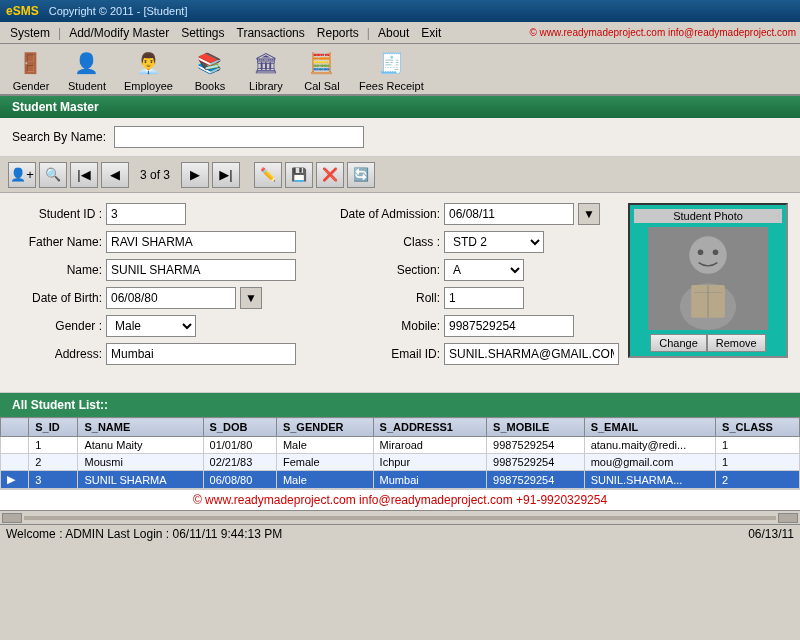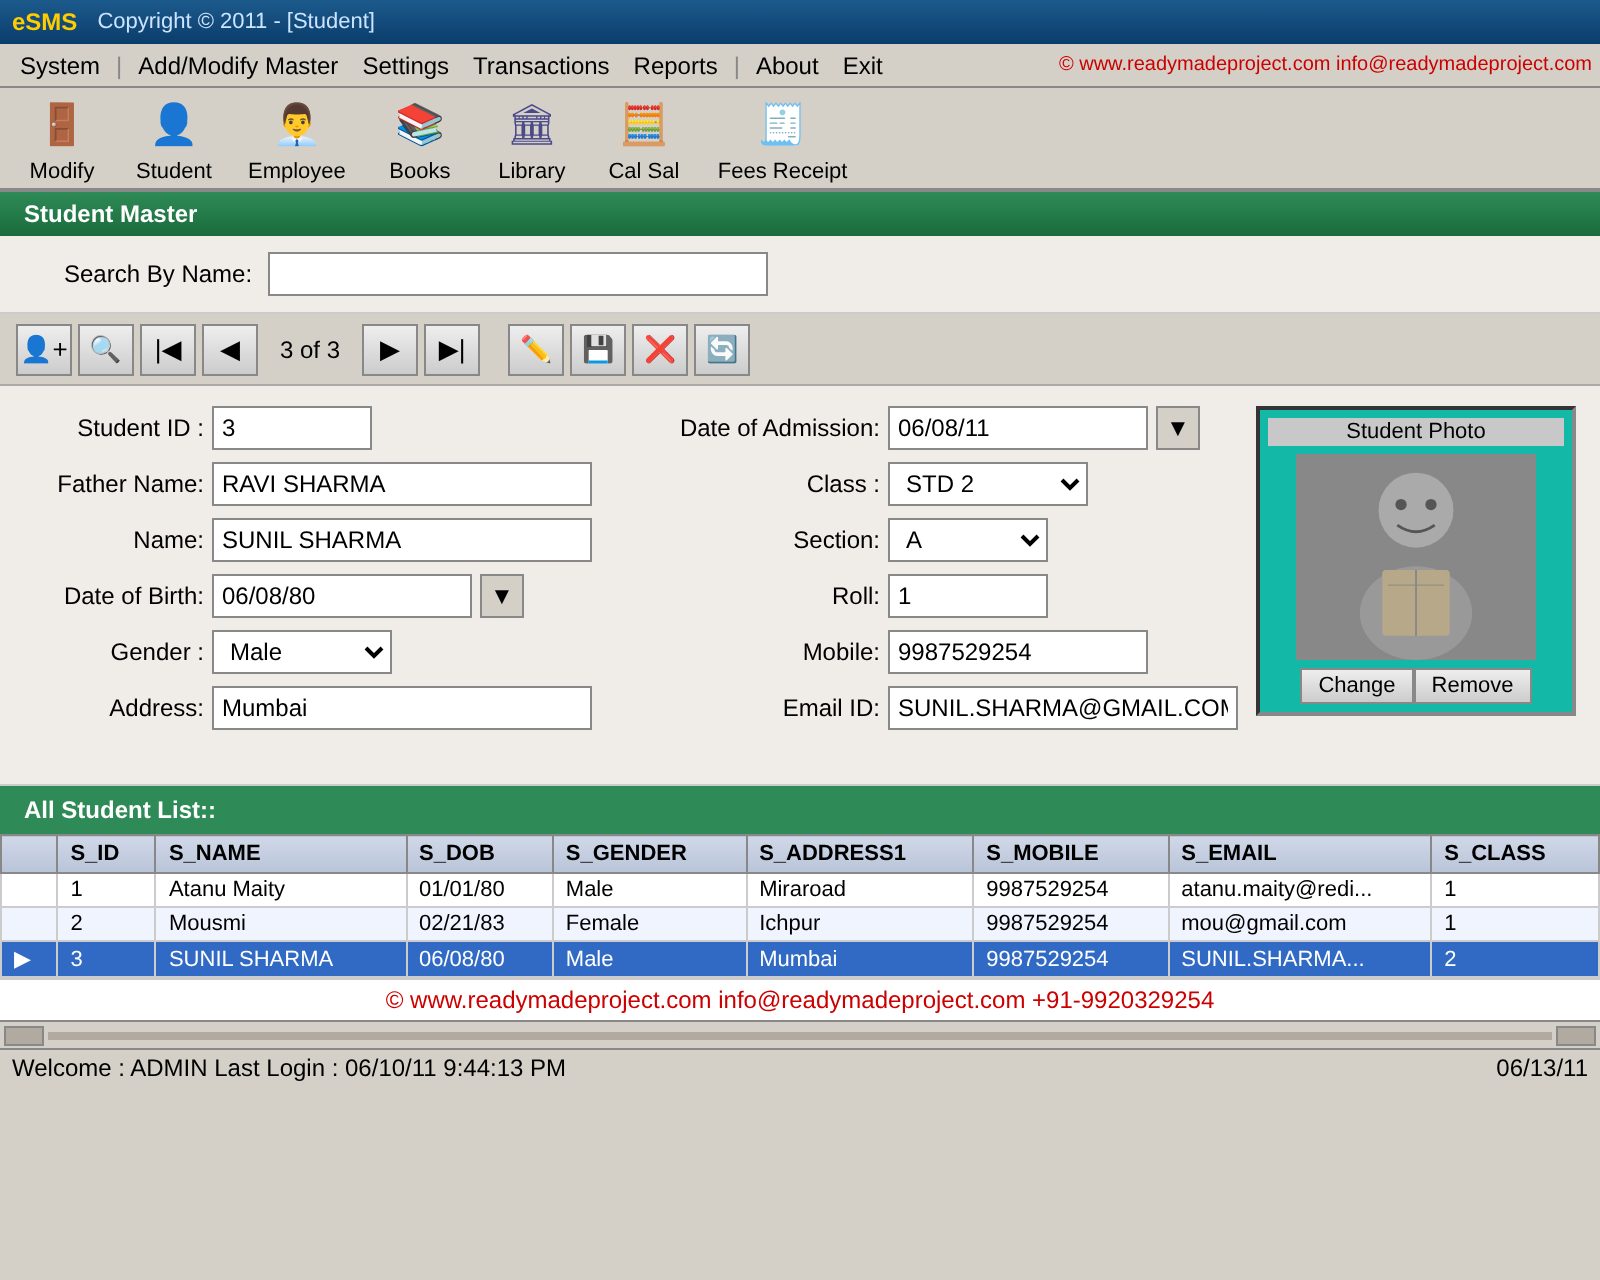--- a/index.html
+++ b/index.html
@@ -20,21 +20,21 @@
     #toolbar { background: #d4d0c8; display: flex; align-items: center; padding: 4px 6px; border-bottom: 2px solid #888; gap: 6px; height: 52px; }
     .toolbar-btn { display: flex; flex-direction: column; align-items: center; cursor: pointer; padding: 2px 6px; min-width: 50px; }
     .toolbar-btn .btn-icon { width: 32px; height: 32px; display: flex; align-items: center; justify-content: center; font-size: 20px; }
     .toolbar-btn .btn-label { font-size: 11px; color: #000; margin-top: 1px; }
 
     
     #page-header { background: linear-gradient(to bottom, #2e8b57, #1a6b3c); color: white; padding: 8px 12px; font-size: 16px; font-weight: bold; height: 22px; display: flex; align-items: center; }
 
     
     #search-bar { background: #f0ede8; padding: 8px 12px; display: flex; align-items: center; gap: 8px; border-bottom: 1px solid #ccc; }
-    #search-bar label { font-size: 12px; margin-left: 20px; }
+    #search-bar label { font-size: 12px; }
     #search-bar input { width: 250px; height: 22px; border: 1px solid #888; padding: 2px 4px; background: white; }
 
     
     #nav-bar { background: #d4d0c8; padding: 4px 8px; display: flex; align-items: center; gap: 3px; border-bottom: 1px solid #aaa; height: 36px; }
     .nav-btn { width: 28px; height: 26px; border: 1px solid #888; background: linear-gradient(to bottom, #eee, #ccc); cursor: pointer; display: flex; align-items: center; justify-content: center; font-size: 13px; }
     #nav-counter { padding: 2px 8px; font-size: 12px; }
     .action-btn { width: 28px; height: 26px; border: 1px solid #888; background: linear-gradient(to bottom, #eee, #ccc); cursor: pointer; display: flex; align-items: center; justify-content: center; font-size: 13px; }
 
     
     #form-area { background: #f0ede8; padding: 10px 12px; display: grid; grid-template-columns: 1fr 1fr 160px; gap: 6px; min-height: 200px; border-bottom: 1px solid #ccc; }
@@ -91,21 +91,21 @@
   <span class="menu-item">Reports</span>
   <span class="separator">|</span>
   <span class="menu-item">About</span>
   <span class="menu-item">Exit</span>
   <span class="external-link">© www.readymadeproject.com  info@readymadeproject.com</span>
 </div>
 
 <div id="toolbar">
   <div class="toolbar-btn">
     <div class="btn-icon icon-logout">🚪</div>
-    <span class="btn-label">Modify</span>
+    <span class="btn-label">Gender</span>
   </div>
   <div class="toolbar-btn">
     <div class="btn-icon icon-student">👤</div>
     <span class="btn-label">Student</span>
   </div>
   <div class="toolbar-btn">
     <div class="btn-icon icon-employee">👨‍💼</div>
     <span class="btn-label">Employee</span>
   </div>
   <div class="toolbar-btn">
@@ -305,15 +305,15 @@
   <span>© www.readymadeproject.com  info@readymadeproject.com  +91-9920329254</span>
 </div>
 
 <div id="scrollbar" style="height:14px;background:#d4d0c8;border-top:1px solid #888;display:flex;align-items:center;padding:0 2px;">
   <div style="width:20px;height:10px;background:#b0aaa0;border:1px solid #888"></div>
   <div style="flex:1;height:4px;background:#b0aaa0;margin:0 2px"></div>
   <div style="width:20px;height:10px;background:#b0aaa0;border:1px solid #888"></div>
 </div>
 
 <div id="status-bar">
-  <span>Welcome : ADMIN  Last Login : 06/10/11 9:44:13 PM</span>
+  <span>Welcome : ADMIN  Last Login : 06/11/11 9:44:13 PM</span>
   <span>06/13/11</span>
 </div>
 
 </body></html>

